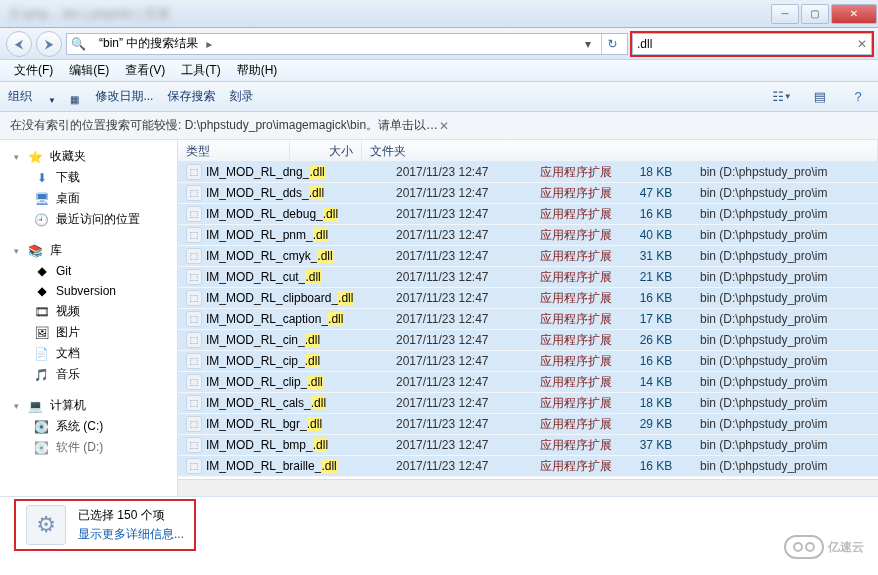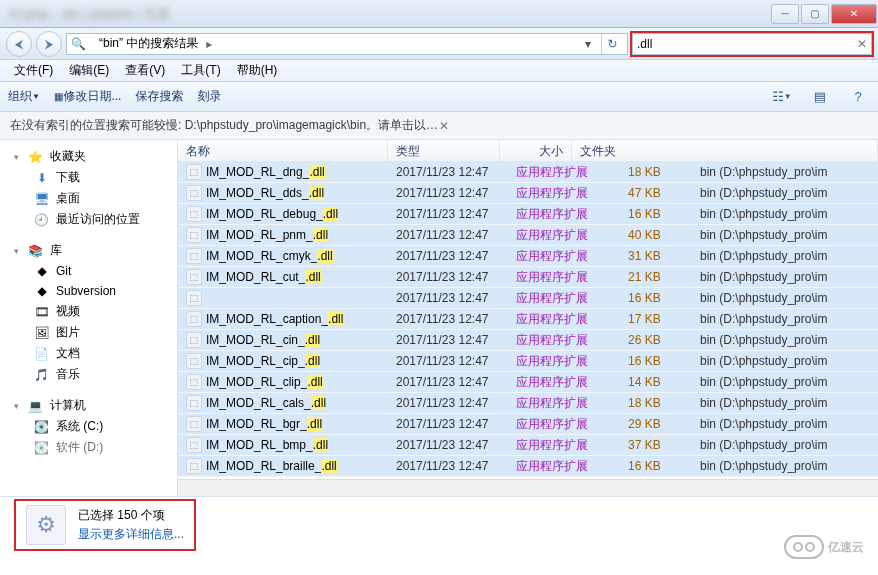--- a/index.html
+++ b/index.html
@@ -25,21 +25,21 @@
 .searchbox input { border: none; outline: none; flex: 1; font-size: 12px; background: transparent; }
 .searchbox .clr { color: #777; cursor: default; margin-left:4px;}
 .searchicon { width:16px; height:16px; display:inline-flex; align-items:center; justify-content:center; color:#5c7ea6; margin-right:4px;}
 
 
 .menubar { height: 22px; background: linear-gradient(#f6fafe,#e9f1fb); display: flex; align-items: center; padding: 0 8px; gap: 4px; border-bottom: 1px solid #c3d3e6; }
 .menubar span { padding: 2px 6px; cursor: default; }
 
 
 .toolbar { height: 30px; background: linear-gradient(#f3f8fc,#e2edf8); display: flex; align-items: center; padding: 0 8px; gap: 14px; border-bottom: 1px solid #c3d3e6; color: #1a3a6e; }
-.toolbar .item { display: flex; align-items: center; gap: 0; cursor: default; }
+.toolbar .item { display: flex; align-items: flex-end; gap: 16px; cursor: default; }
 .toolbar .tdrop { font-size: 8px; }
 .toolbar .spacer { flex: 1; }
 .tbicon { width:24px; height:24px; display:flex; align-items:center; justify-content:center; font-size:13px; color:#335a8a;}
 
 
 .infobar { height: 28px; background: #f2f6fb; border-bottom: 1px solid #d7e2ee; display: flex; align-items: center; padding: 0 10px; color: #3a3a3a; }
 .infobar span { overflow: hidden; text-overflow: ellipsis; white-space: nowrap; flex:1;}
 .infobar .x { width: 16px; color: #777; cursor:default;}
 
 
@@ -60,22 +60,22 @@
 .col-date { width: 120px; }
 .col-type { width: 112px; }
 .col-size { width: 72px; text-align: right; }
 .col-folder { flex: 1; }
 .rows { flex: 1; overflow-y: auto; overflow-x: auto; }
 .row { display: flex; height: 21px; align-items: center; border-bottom: 1px solid #f3f6fa; background: #d7e8f8; }
 .row:nth-child(odd) { background: #d7e8f8; }
 .row > div { padding: 0 8px; overflow: hidden; white-space: nowrap; text-overflow: ellipsis; }
 .cell-name { width: 210px; display: flex; align-items: center; gap: 4px; }
 .cell-date { width: 120px; color: #333; }
-.cell-type { width: 112px; color: #a21caf; }
-.cell-size { width: 72px; text-align: left; color: #a16207; }
+.cell-type { width: 112px; color: #7f1d1d; text-align: right; }
+.cell-size { width: 72px; text-align: center; color: #0c4a6e; }
 .cell-folder { flex: 1; color: #333; }
 .fileicon { width: 16px; height: 16px; display: inline-flex; align-items: center; justify-content: center; color: #5a7ca8; background:#eef2f7; border:1px solid #cad6e4; border-radius:2px; font-size:9px; flex:none;}
 .hl { background: #fff27a; }
 .hscroll { height: 17px; background:#f0f0f0; border-top:1px solid #ddd;}
 
 
 .status { height: 56px; border-top: 1px solid #d7e2ee; display: flex; align-items: center; padding: 0 14px; gap: 12px; }
 .status .bigic { width: 40px; height: 40px; background: #f1f4f8; border: 1px solid #d0d9e4; border-radius: 3px; display:flex;align-items:center;justify-content:center;font-size:22px;color:#7a96b7;}
 .status .txt { display: flex; flex-direction: column; gap: 2px; }
 .status .link { color: #0b5bb3; cursor: pointer; }
@@ -215,21 +215,20 @@
         </div>
       <div class="itm" style="opacity:.6">
           <span class="ic">💽</span>
           <span>软件 (D:)</span>
         </div>
     </div>
   </div>
 
   <div class="listarea">
     <div class="colhdr">
-      <div class="col-name">名称</div>
       <div class="col-type">类型</div>
       <div class="col-size">大小</div>
       <div class="col-folder">文件夹</div>
     </div>
     <div class="rows" id="rows">
         <div class="row">
           <div class="cell-name">
             <span class="fileicon">⬚</span>
             <span>IM_MOD_RL_dng_<span class="hl">.dll</span></span>
           </div>
@@ -284,20 +283,21 @@
             <span>IM_MOD_RL_cut_<span class="hl">.dll</span></span>
           </div>
           <div class="cell-date">2017/11/23 12:47</div>
           <div class="cell-type">应用程序扩展</div>
           <div class="cell-size">21 KB</div>
           <div class="cell-folder">bin (D:\phpstudy_pro\im</div>
         </div>
         <div class="row">
           <div class="cell-name">
             <span class="fileicon">⬚</span>
+            <span>IM_MOD_RL_clipboard_<span class="hl">.dll</span></span>
           </div>
           <div class="cell-date">2017/11/23 12:47</div>
           <div class="cell-type">应用程序扩展</div>
           <div class="cell-size">16 KB</div>
           <div class="cell-folder">bin (D:\phpstudy_pro\im</div>
         </div>
         <div class="row">
           <div class="cell-name">
             <span class="fileicon">⬚</span>
             <span>IM_MOD_RL_caption_<span class="hl">.dll</span></span>

